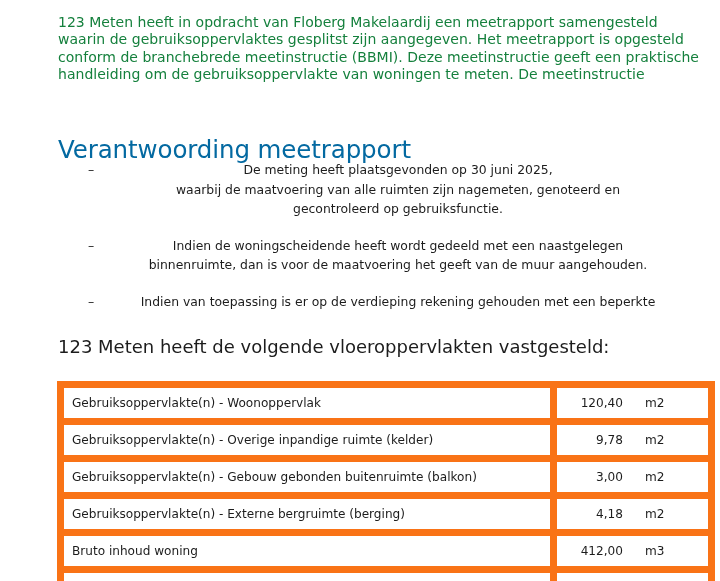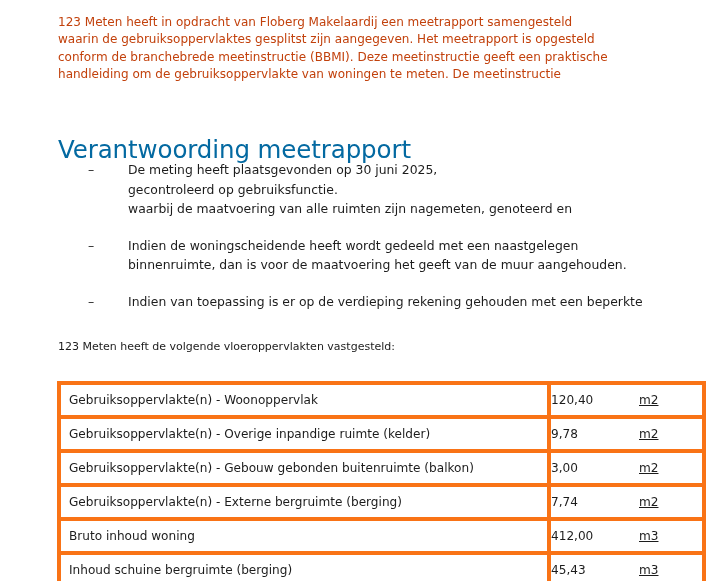--- a/index.html
+++ b/index.html
@@ -23,23 +23,23 @@
     width: 720px;
     height: 581px;
   }
 
   
   .intro {
     position: absolute;
     left: 58px;
     top: 14px;
     width: 600px;
-    font-size: 12px;
+    font-size: 14px;
     line-height: 17.4px;
-    color: #c2410c;
+    color: #15803d;
     letter-spacing: 0.02px;
   }
   .intro div {
     white-space: nowrap;
   }
 
   
   .heading {
     position: absolute;
     left: 58px;
@@ -69,65 +69,66 @@
   .bullet-marker {
     position: absolute;
     left: 30px;
     top: 0;
     font-size: 12.4px;
     line-height: 19.5px;
     color: #1c1c1c;
   }
   .bullet-item .line {
     white-space: nowrap;
+    text-align: center;
   }
 
   
   .table-lead {
     position: absolute;
     left: 58px;
     top: 338px;
-    font-size: 11px;
+    font-size: 18px;
     line-height: 17px;
     color: #1c1c1c;
   }
 
   
   .meas-table {
     position: absolute;
     left: 57px;
     top: 381px;
     width: 607px;
     border-collapse: collapse;
     table-layout: fixed;
   }
   .meas-table td {
-    border: 4px solid #f97316;
+    border: 7px solid #f97316;
     height: 30px;
     font-size: 12.1px;
     color: #1c1c1c;
     padding: 0;
     vertical-align: middle;
   }
   .cell-label {
     width: 478px;
     padding-left: 8px !important;
   }
   .cell-value {
     width: 66px;
+    text-align: right;
     border-left: 1px solid #2b2b2b !important;
     border-right: none !important;
     padding-right: 6px !important;
   }
   .cell-unit {
     width: 63px;
     text-align: left;
     border-left: none !important;
     padding-left: 16px !important;
-    text-decoration: underline;
   }
 </style>
 </head>
 <body>
 
 <div class="page">
 
   <div class="intro">
     <div>123 Meten heeft in opdracht van Floberg Makelaardij een meetrapport samengesteld</div>
     <div>waarin de gebruiksoppervlaktes gesplitst zijn aangegeven. Het meetrapport is opgesteld</div>
@@ -135,22 +136,22 @@
     <div>handleiding om de gebruiksoppervlakte van woningen te meten. De meetinstructie</div>
   </div>
 
   <h1 class="heading">Verantwoording meetrapport</h1>
 
   <div class="bullet-list">
 
     <div class="bullet-item">
       <span class="bullet-marker">–</span>
       <div class="line">De meting heeft plaatsgevonden op 30 juni 2025,</div>
+      <div class="line">waarbij de maatvoering van alle ruimten zijn nagemeten, genoteerd en</div>
       <div class="line">gecontroleerd op gebruiksfunctie.</div>
-      <div class="line">waarbij de maatvoering van alle ruimten zijn nagemeten, genoteerd en</div>
     </div>
 
     <div class="bullet-item">
       <span class="bullet-marker">–</span>
       <div class="line">Indien de woningscheidende heeft wordt gedeeld met een naastgelegen</div>
       <div class="line">binnenruimte, dan is voor de maatvoering het geeft van de muur aangehouden.</div>
     </div>
 
     <div class="bullet-item">
       <span class="bullet-marker">–</span>
@@ -173,21 +174,21 @@
         <td class="cell-value">9,78</td>
         <td class="cell-unit">m2</td>
       </tr>
       <tr>
         <td class="cell-label">Gebruiksoppervlakte(n) - Gebouw gebonden buitenruimte (balkon)</td>
         <td class="cell-value">3,00</td>
         <td class="cell-unit">m2</td>
       </tr>
       <tr>
         <td class="cell-label">Gebruiksoppervlakte(n) - Externe bergruimte (berging)</td>
-        <td class="cell-value">7,74</td>
+        <td class="cell-value">4,18</td>
         <td class="cell-unit">m2</td>
       </tr>
       <tr>
         <td class="cell-label">Bruto inhoud woning</td>
         <td class="cell-value">412,00</td>
         <td class="cell-unit">m3</td>
       </tr>
       <tr>
         <td class="cell-label">Inhoud schuine bergruimte (berging)</td>
         <td class="cell-value">45,43</td>

